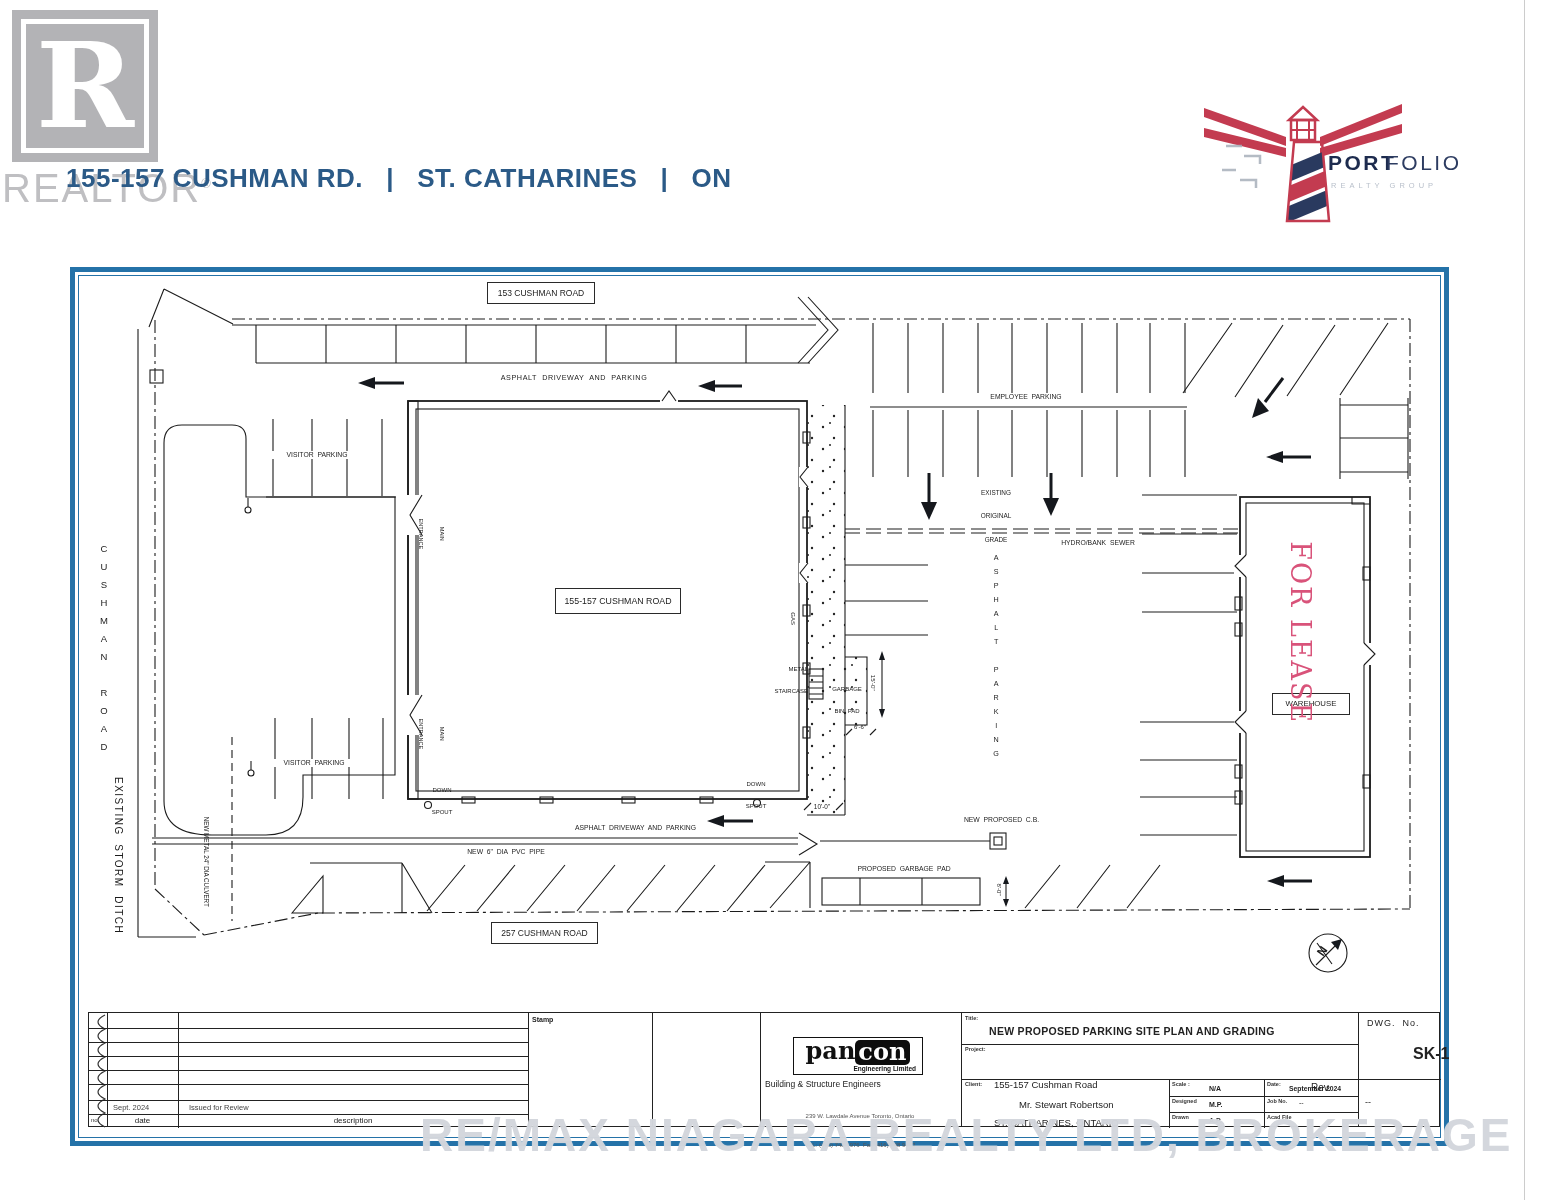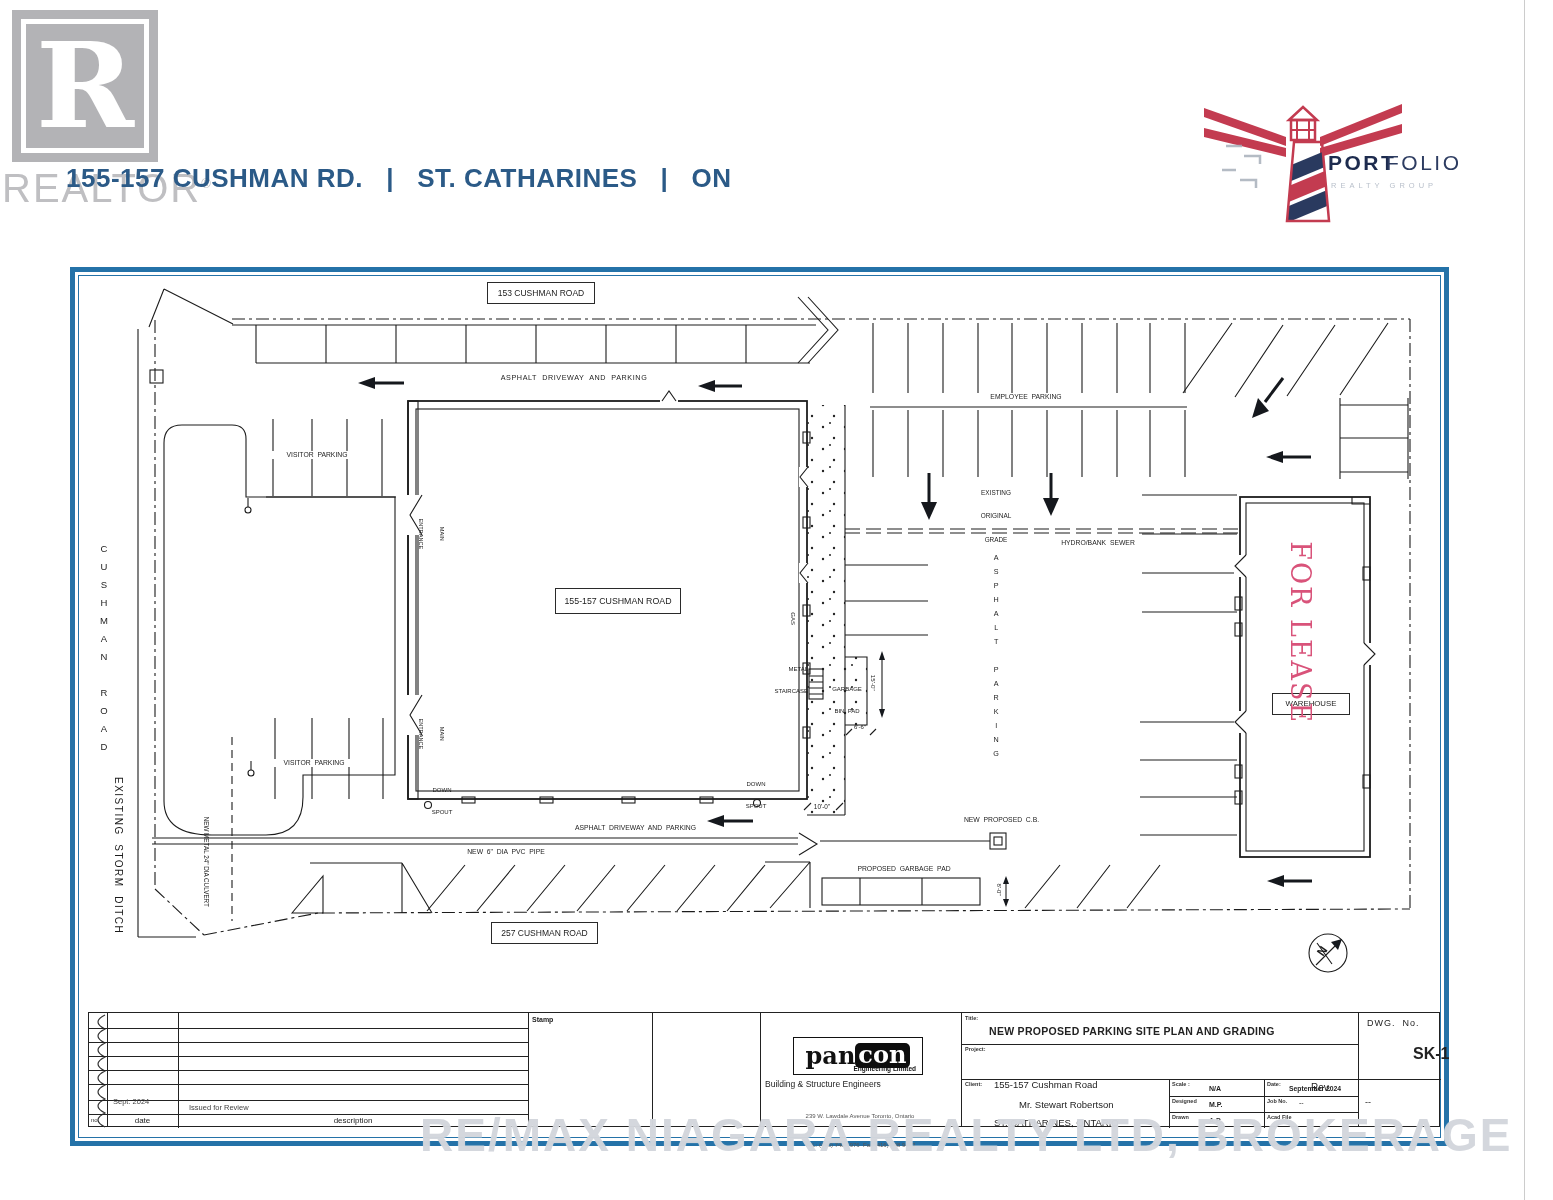--- a/index.html
+++ b/index.html
@@ -30,21 +30,21 @@
   .rot{transform:rotate(90deg);}
   .wbg{background:#fff;}
   .pink{color:#d9537a;font-family:"DejaVu Serif",serif;}
   
   .tb{position:absolute;left:88px;top:1012px;width:1352px;height:115px;border:1.4px solid #222;box-sizing:border-box;background:#fff;font-family:"Liberation Sans",sans-serif;color:#222;z-index:3;}
   .tb .v{position:absolute;top:0;bottom:0;width:1px;background:#222;}
   .tb .h{position:absolute;height:1px;background:#222;}
   .tb .t{position:absolute;white-space:pre;}
   .tb .tiny{font-size:5.5px;font-weight:700;color:#333;}
   .wm-bottom{position:absolute;left:420px;top:1108px;font-size:46px;font-weight:600;letter-spacing:2px;color:rgba(206,209,216,.88);text-shadow:0 0 1px rgba(255,255,255,.8);z-index:6;white-space:nowrap;}
-  .pancon-box{position:absolute;border:1.6px solid #111;display:flex;align-items:center;justify-content:center;padding:2px 4px 3px 4px;box-sizing:border-box;}
+  .pancon-box{position:absolute;border:1.6px solid #111;display:flex;align-items:flex-start;justify-content:center;padding:2px 4px 3px 4px;box-sizing:border-box;}
   .pancon-pan{font-family:"DejaVu Serif",serif;font-weight:700;font-size:24px;line-height:.9;color:#111;}
   .pancon-con{font-family:"DejaVu Serif",serif;font-weight:700;font-size:24px;line-height:.9;color:#fff;background:#0d0d0d;border-radius:5px;padding:1px 4px 2px 3px;}
   .pancon-sub{position:absolute;right:6px;bottom:2px;font-size:6.5px;font-weight:700;color:#111;}
 </style>
 </head>
 <body>
 
 <div class="page">
   <div class="scan-edge"></div>
 
@@ -342,21 +342,21 @@
     </svg>
     <div class="v" style="left:18px;"></div>
     <div class="v" style="left:89px;height:115px;"></div>
     <div class="h" style="left:0;top:15px;width:439px;"></div>
     <div class="h" style="left:0;top:29px;width:439px;"></div>
     <div class="h" style="left:0;top:43px;width:439px;"></div>
     <div class="h" style="left:0;top:57px;width:439px;"></div>
     <div class="h" style="left:0;top:71px;width:439px;"></div>
     <div class="h" style="left:0;top:87px;width:439px;"></div>
     <div class="h" style="left:0;top:101px;width:439px;"></div>
-    <div class="t" style="left:24px;top:84px;font-size:7.5px;color:#444;">Sept. 2024</div>
+    <div class="t" style="left:24px;top:90px;font-size:7.5px;color:#444;">Sept. 2024</div>
     <div class="t" style="left:100px;top:90px;font-size:7.5px;color:#444;">Issued for Review</div>
     <div class="t" style="left:2px;top:104px;font-size:6px;color:#333;">no.</div>
     <div class="t ctr" style="left:18px;top:103px;width:71px;font-size:8px;text-align:center;">date</div>
     <div class="t ctr" style="left:89px;top:103px;width:350px;font-size:8px;text-align:center;">description</div>
 
     <div class="t" style="left:443px;top:3px;font-size:7px;font-weight:700;">Stamp</div>
 
     <div class="pancon-box" style="left:704px;top:24px;width:130px;height:38px;">
       <span class="pancon-pan">pan</span>
         <span class="pancon-con">con</span>

